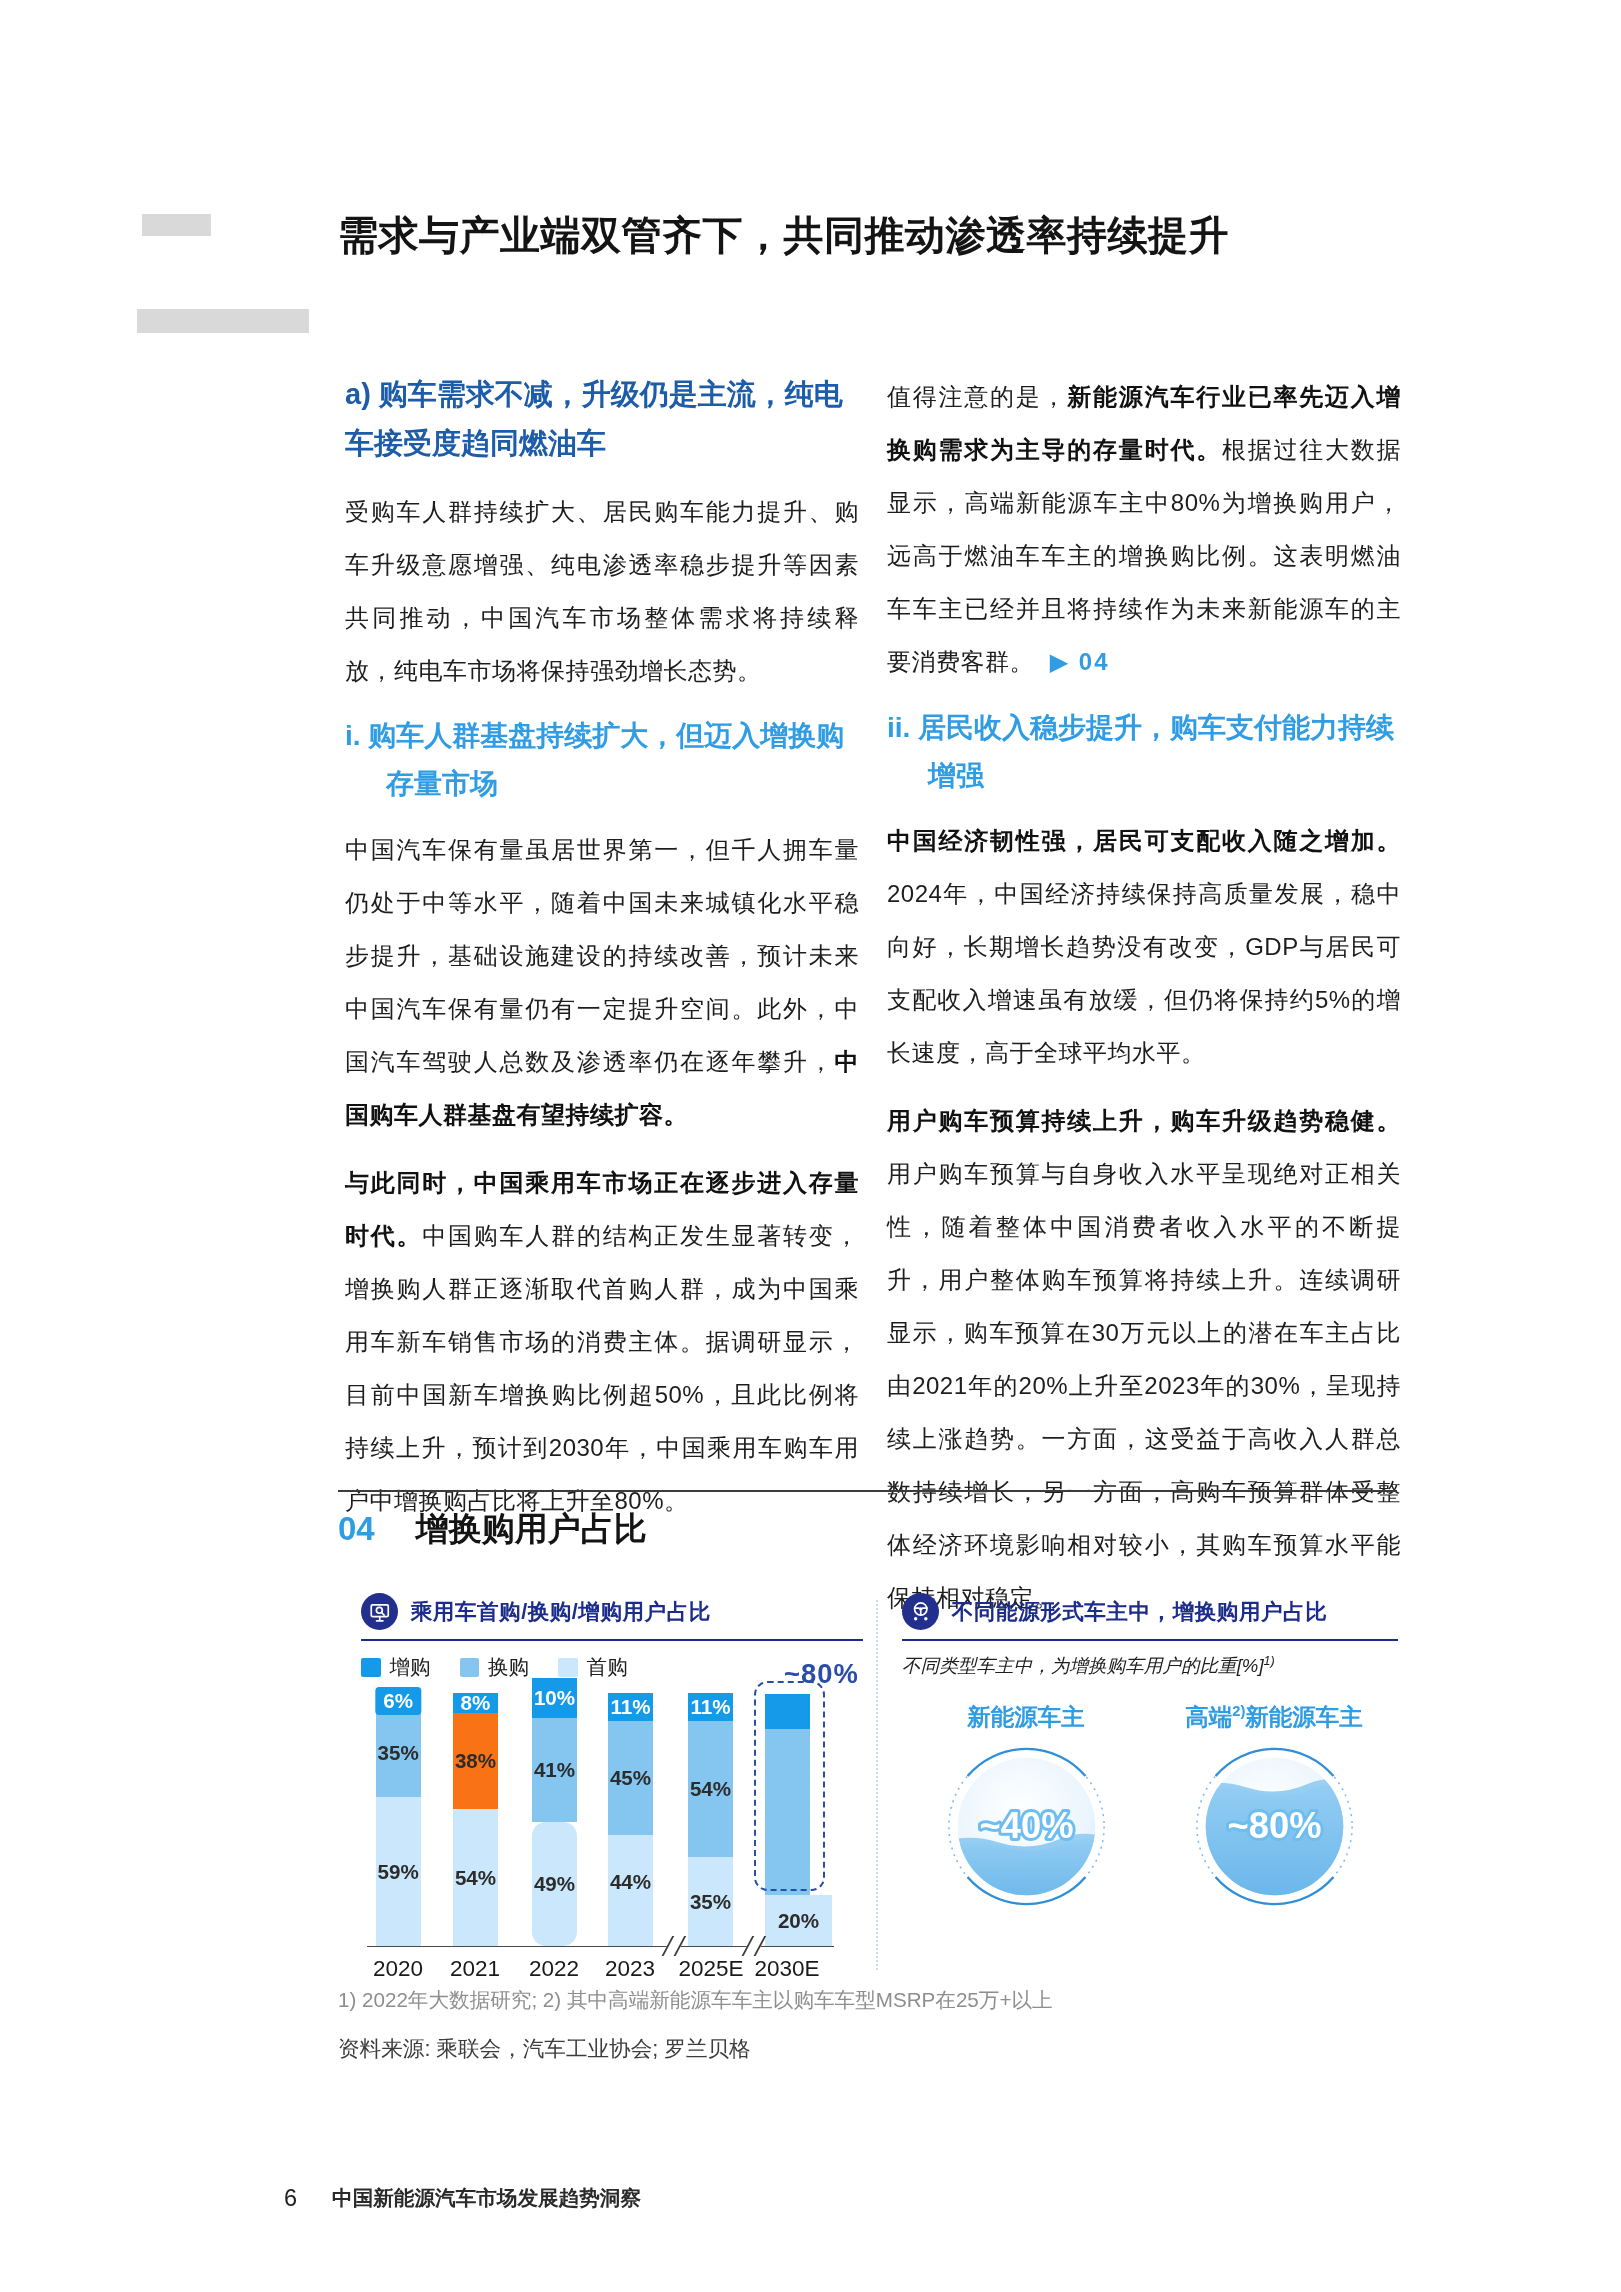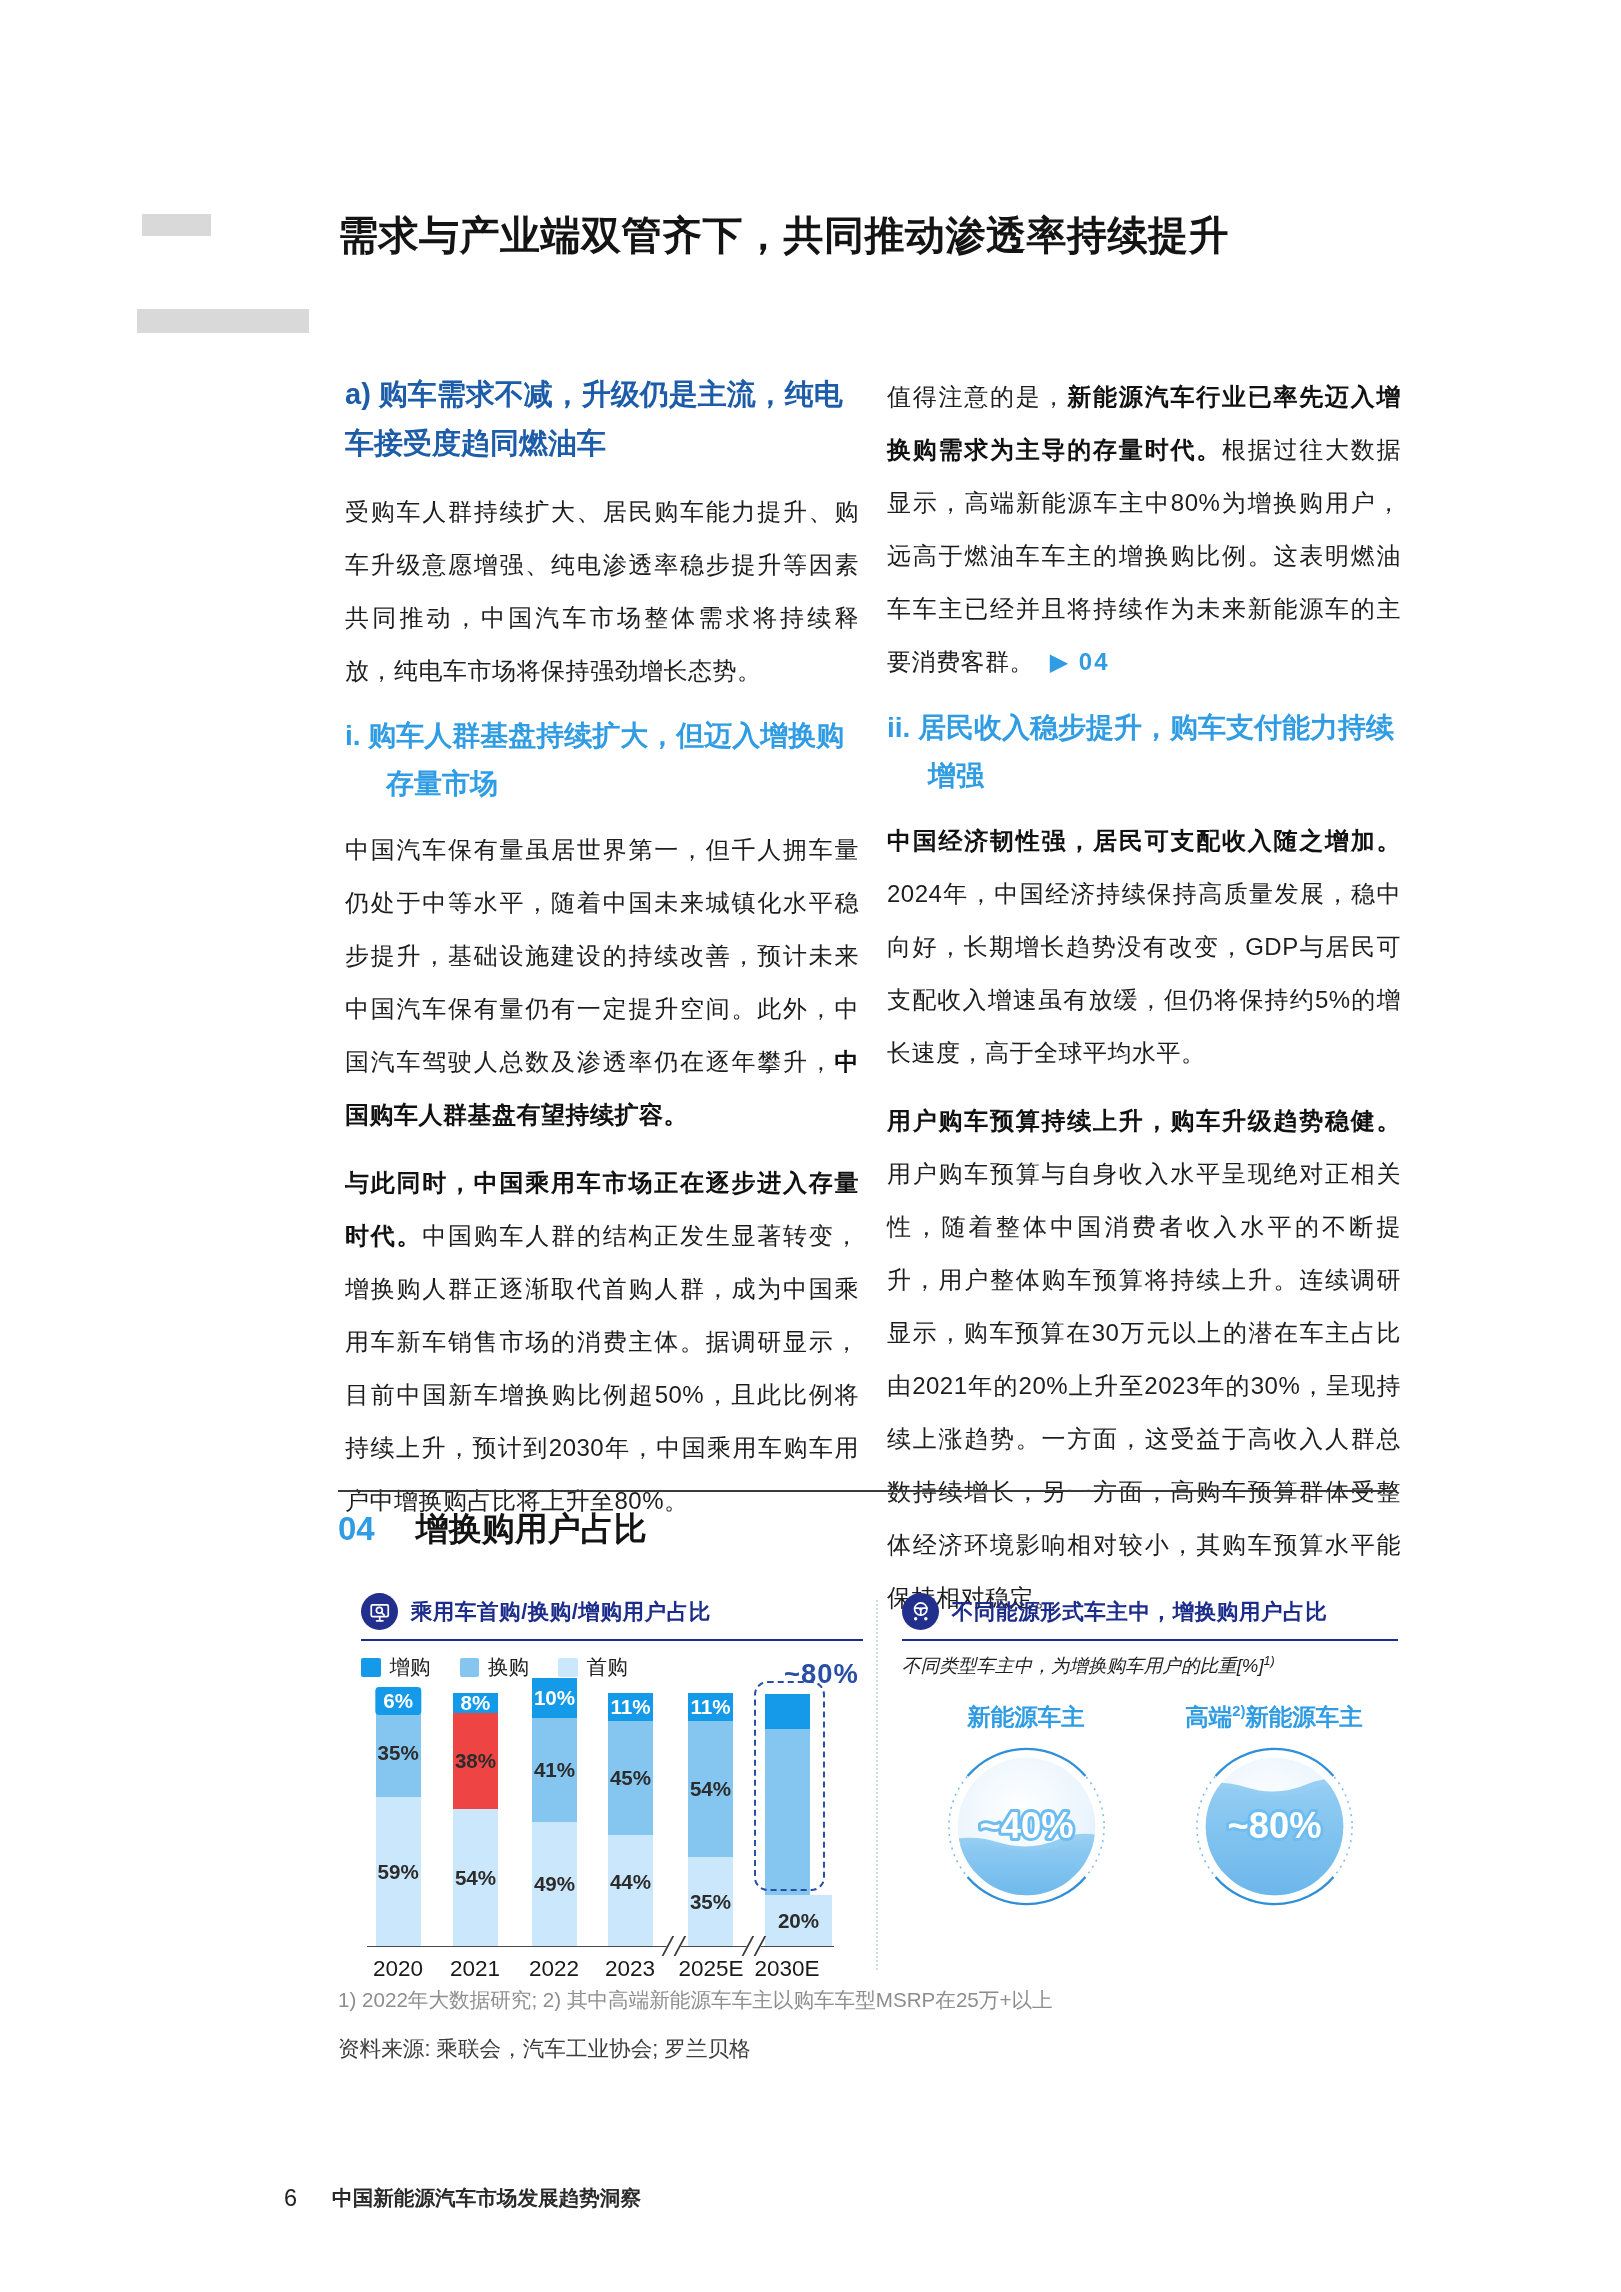--- a/index.html
+++ b/index.html
@@ -126,28 +126,28 @@
         <div class="seg" style="left: 14.7px; bottom: 149px; width: 45px; height: 89px; background: rgb(133, 198, 241);">
           <span class="seg-label" style="color: rgb(44, 44, 44);">35%</span>
         </div>
         <div class="seg" style="left: 14.7px; bottom: 238px; width: 45px; height: 15px; background: rgb(20, 154, 232);">
           <span class="seg-label chip" style="color: rgb(255, 255, 255); background: rgb(20, 154, 232);">6%</span>
         </div>
         <div class="year-label" style="left: -2px;">2020</div>
         <div class="seg" style="left: 92px; bottom: 0px; width: 45px; height: 137px; background: rgb(203, 231, 251);">
           <span class="seg-label" style="color: rgb(44, 44, 44);">54%</span>
         </div>
-        <div class="seg" style="left: 92px; bottom: 137px; width: 45px; height: 96px; background: #ef4444;">
+        <div class="seg" style="left: 92px; bottom: 137px; width: 45px; height: 96px; background: #f97316;">
           <span class="seg-label" style="color: rgb(44, 44, 44);">38%</span>
         </div>
         <div class="seg" style="left: 92px; bottom: 233px; width: 45px; height: 20px; background: rgb(20, 154, 232);">
           <span class="seg-label" style="color: rgb(255, 255, 255);">8%</span>
         </div>
         <div class="year-label" style="left: 75px;">2021</div>
-        <div class="seg" style="left: 171px; bottom: 0px; width: 45px; height: 124px; background: rgb(203, 231, 251);">
+        <div class="seg" style="left: 171px; bottom: 0px; width: 45px; height: 124px; background: rgb(203, 231, 251); border-radius: 14px;">
           <span class="seg-label" style="color: rgb(44, 44, 44);">49%</span>
         </div>
         <div class="seg" style="left: 171px; bottom: 124px; width: 45px; height: 104px; background: rgb(133, 198, 241);">
           <span class="seg-label" style="color: rgb(44, 44, 44);">41%</span>
         </div>
         <div class="seg" style="left: 171px; bottom: 228px; width: 45px; height: 40px; background: rgb(20, 154, 232);">
           <span class="seg-label" style="color: rgb(255, 255, 255);">10%</span>
         </div>
         <div class="year-label" style="left: 154px;">2022</div>
         <div class="seg" style="left: 247px; bottom: 0px; width: 45px; height: 129px; background: rgb(203, 231, 251);">

